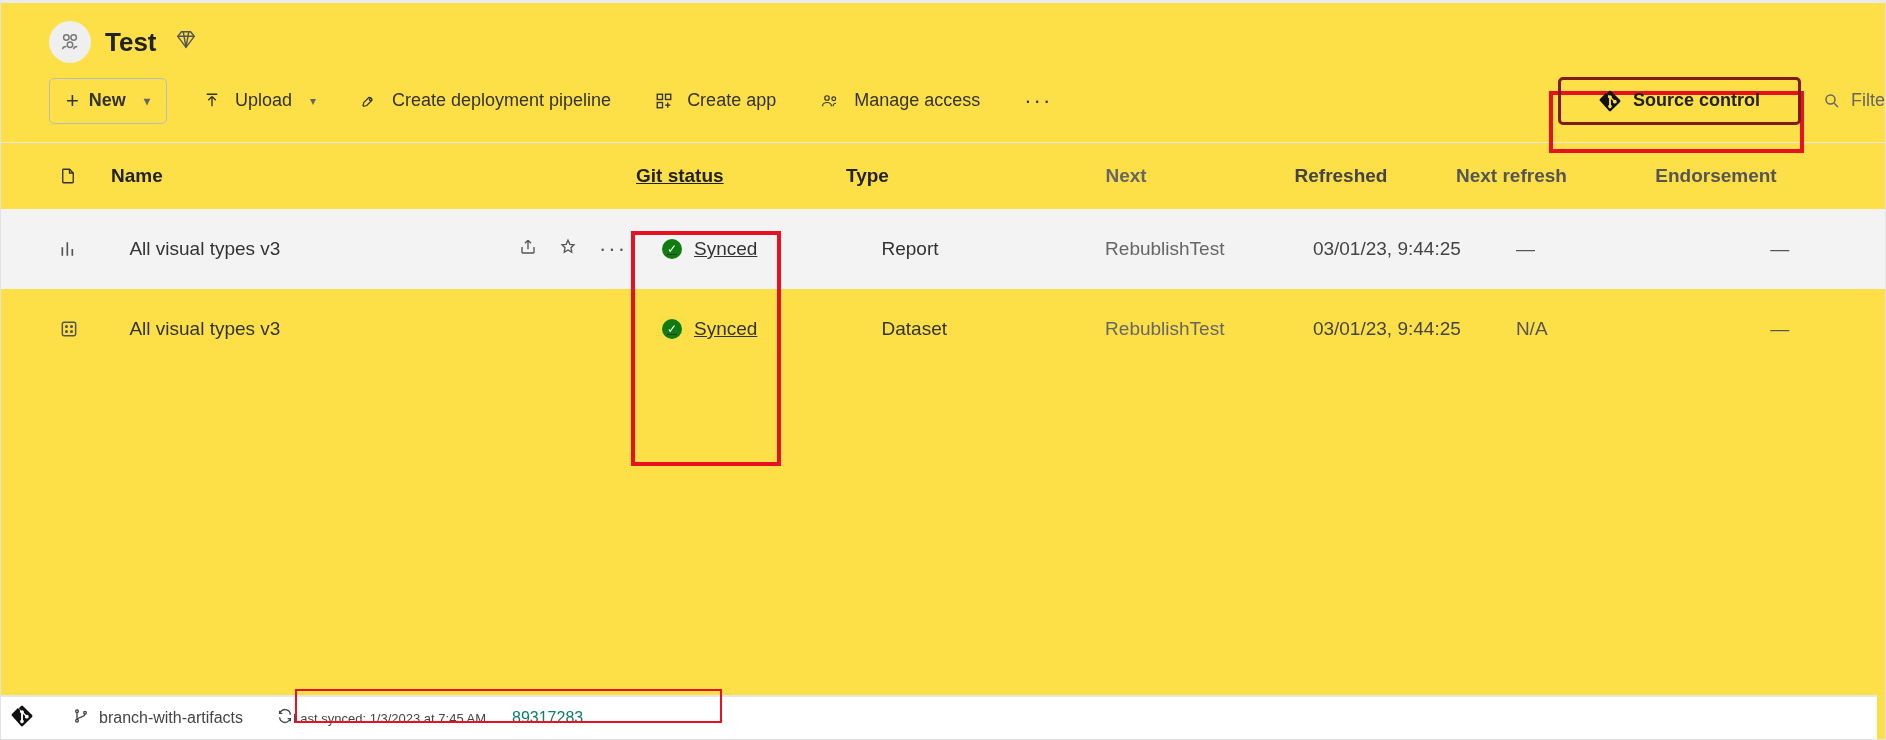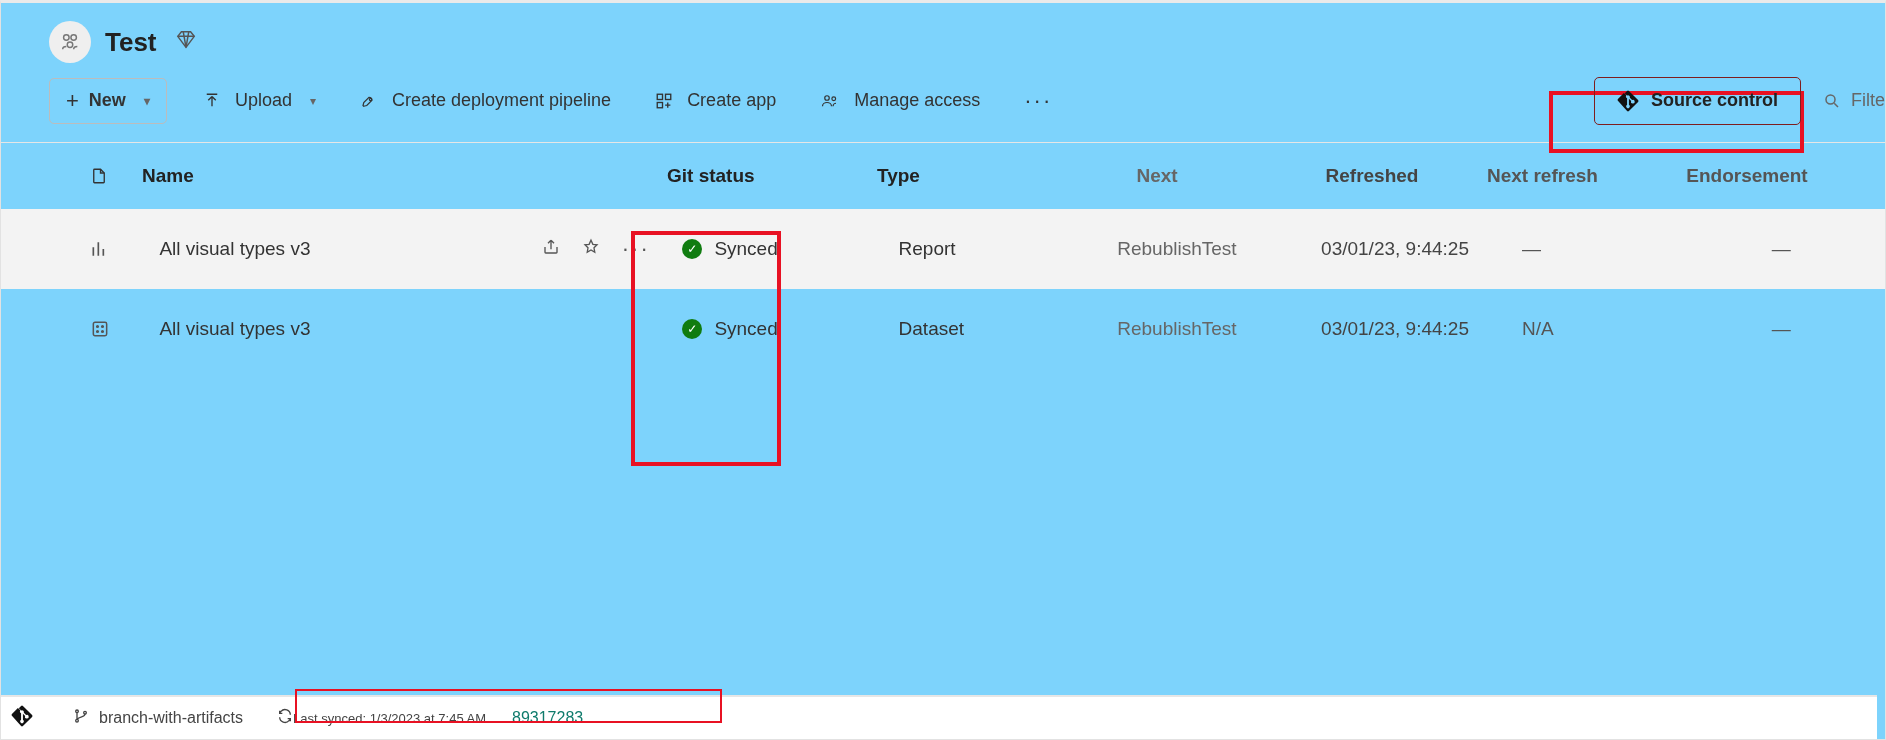--- a/index.html
+++ b/index.html
@@ -1,51 +1,51 @@
 <!DOCTYPE html>
 <html><head>
 <meta charset="utf-8">
 <style>
   * { box-sizing: border-box; font-family: "Segoe UI", Arial, sans-serif; }
   html, body { margin:0; padding:0; width:1886px; height:740px; background:#fdfdfd; color:#222; overflow:hidden; }
-  .page { width:1886px; height:740px; position:relative; border:1px solid #e2e2e2; border-top:3px solid #eaeaea; background:#7dd3fc; }
+  .page { width:1886px; height:740px; position:relative; border:1px solid #e2e2e2; border-top:3px solid #eaeaea; background:#fde047; }
 
   
   .hdr { display:flex; align-items:center; padding:18px 0 14px 48px; }
   .ws-icon { width:42px; height:42px; border-radius:50%; background:#efefef; display:flex; align-items:center; justify-content:center; margin-right:14px;}
   .ws-title { font-size:26px; font-weight:700; }
   .diamond { margin-left:18px; color:#555; }
 
   
   .toolbar { display:flex; align-items:center; padding:0 0 18px 48px; border-bottom:1px solid #e6e6e6; height:66px;}
   .btn { display:flex; align-items:center; font-size:18px; height:46px; padding:0 16px; border-radius:5px; cursor:pointer; color:#333; }
   .btn-new { border:1px solid #bcbcbc; font-weight:600; margin-right:36px; }
   .btn-new .plus { font-size:22px; margin-right:10px; font-weight:400;}
   .tb-item { display:flex; align-items:center; font-size:18px; color:#333; margin-right:44px; cursor:pointer;text-align:center;}
   .tb-item .ic { margin-right:14px; display:flex; }
   .chev { margin-left:18px; font-size:12px; color:#666;}
   .tb-spacer { flex:1; }
-  .src-btn { display:flex; align-items:center; border:1px solid #7f1d1d; border-radius:5px; height:48px; padding:0 22px; font-size:18px; font-weight:600; cursor:pointer;}
+  .src-btn { display:flex; align-items:center; border:3px solid #7f1d1d; border-radius:5px; height:48px; padding:0 38px; font-size:18px; font-weight:600; cursor:pointer;}
   .src-btn svg { margin-right:12px; }
   .filter { display:flex; align-items:center; font-size:18px; color:#666; margin-left:22px; }
   .filter svg { margin-right:10px; }
 
   
   .hl { border:4px solid #e81123; position:absolute; pointer-events:none; }
 
   
   .grid { width:100%; }
-  .ghdr, .grow { display:flex; align-items:center; padding-left:89px; padding-right:40px;}
+  .ghdr, .grow { display:flex; align-items:center; padding-left:58px; padding-right:40px;}
   .ghdr { height:66px; font-size:19px; font-weight:600; color:#222;}
   .grow { height:80px; font-size:19px; color:#333; border-bottom:0px solid transparent;gap:22px;}
   .grow.hov { background:#f3f3f3; }
   .c-ic   { width:52px; display:flex;}
   .c-name { width:395px; display:flex; align-items:center;}
   .c-act  { width:130px; display:flex; align-items:center; gap:22px; color:#555;}
-  .c-git  { width:180px; display:flex; align-items:center;}
+  .c-git  { width:180px; display:flex; align-items:center;text-decoration:underline;}
   .c-type { width:200px; padding-left:30px;}
   .c-own  { width:210px; text-align:center; color:#666; padding-left:10px;}
   .c-ref  { width:230px; text-align:center; color:#444;}
   .c-next { width:190px; color:#555;}
   .c-end  { width:140px; text-align:center; color:#555;}
   .thin { font-weight:400;}
   .synced-dot { width:20px; height:20px; border-radius:50%; background:#107c10; color:#fff; display:flex; align-items:center; justify-content:center; font-size:12px; margin-right:12px;}
 
   
   .status { position:absolute; left:0; right:8px; bottom:0; height:44px; border-top:2px solid #e6e6e6; display:flex; align-items:center; background:#fff;}

